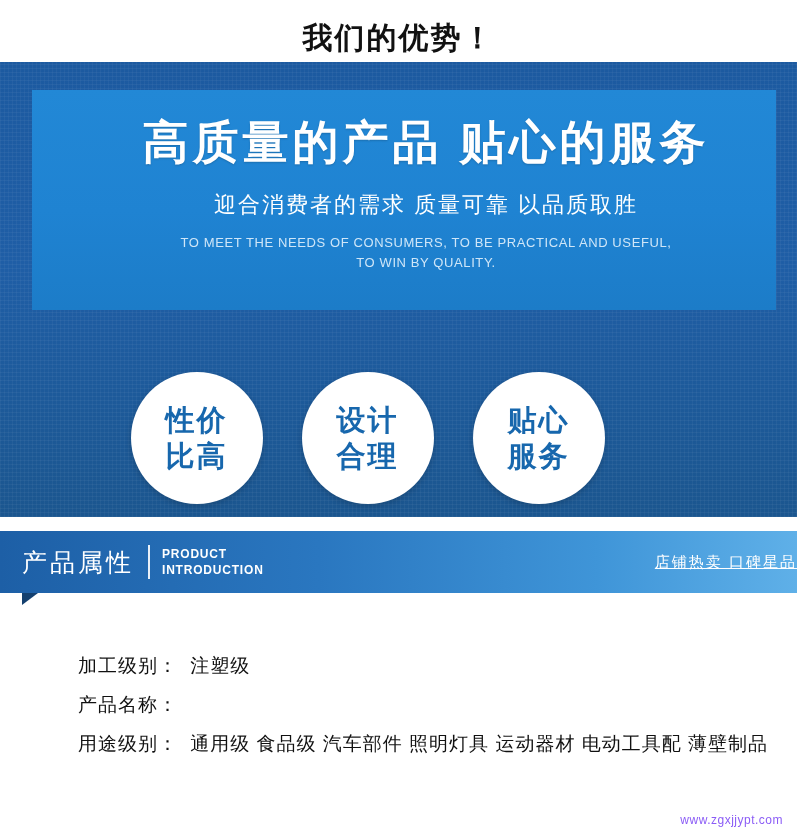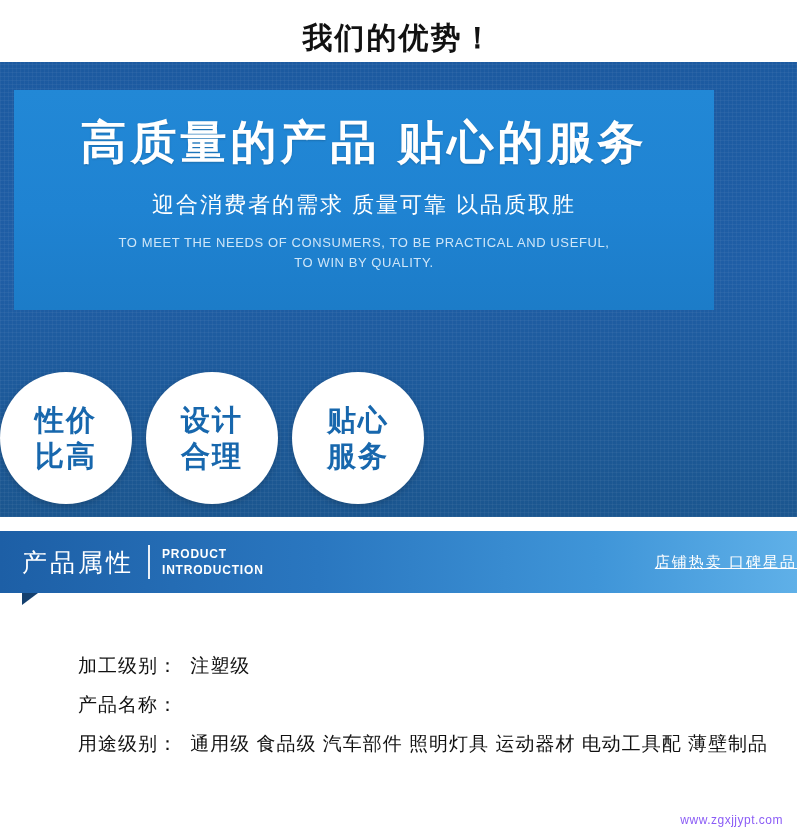--- a/index.html
+++ b/index.html
@@ -46,25 +46,26 @@
         rgba(255,255,255,0.04) 1px,
         rgba(0,0,0,0.0) 1px,
         rgba(0,0,0,0.0) 4px
       ),
       linear-gradient(180deg, #1c5aa0 0%, #1f5ea6 45%, #1b568f 100%);
     overflow: hidden;
   }
   
   .hero-panel {
     position: absolute;
-    left: 14px;
+    left: 32px;
     top: 28px;
     width: 700px;
     height: 220px;
     background: linear-gradient(180deg, #2288d6 0%, #1f83d2 55%, #1c7cc8 100%);
+    padding-left: 44px;
   }
   .hero-panel-h1 {
     text-align: center;
     color: #ffffff;
     font-size: 46px;
     font-weight: bold;
     letter-spacing: 4px;
     margin-top: 26px;
     line-height: 1.15;
     text-shadow: 0 1px 2px rgba(0,0,0,0.18);
@@ -86,21 +87,22 @@
     line-height: 1.5;
   }
 
   
   .circle-row {
     position: absolute;
     left: 0;
     top: 310px;
     width: 735px;
     display: flex;
-    gap: 14px;
+    justify-content: center;
+    gap: 39px;
   }
   .circle {
     width: 132px;
     height: 132px;
     border-radius: 50%;
     background: #ffffff;
     display: flex;
     flex-direction: column;
     align-items: center;
     justify-content: center;

